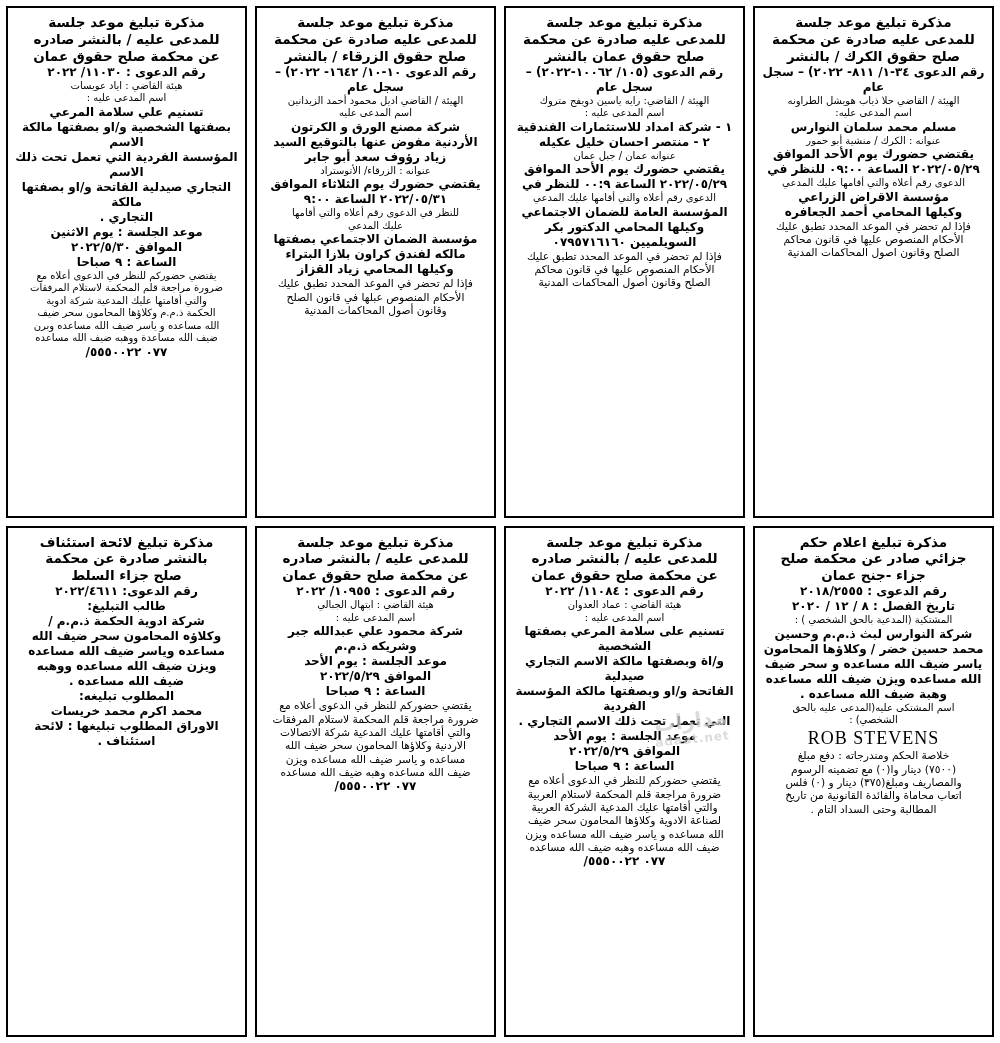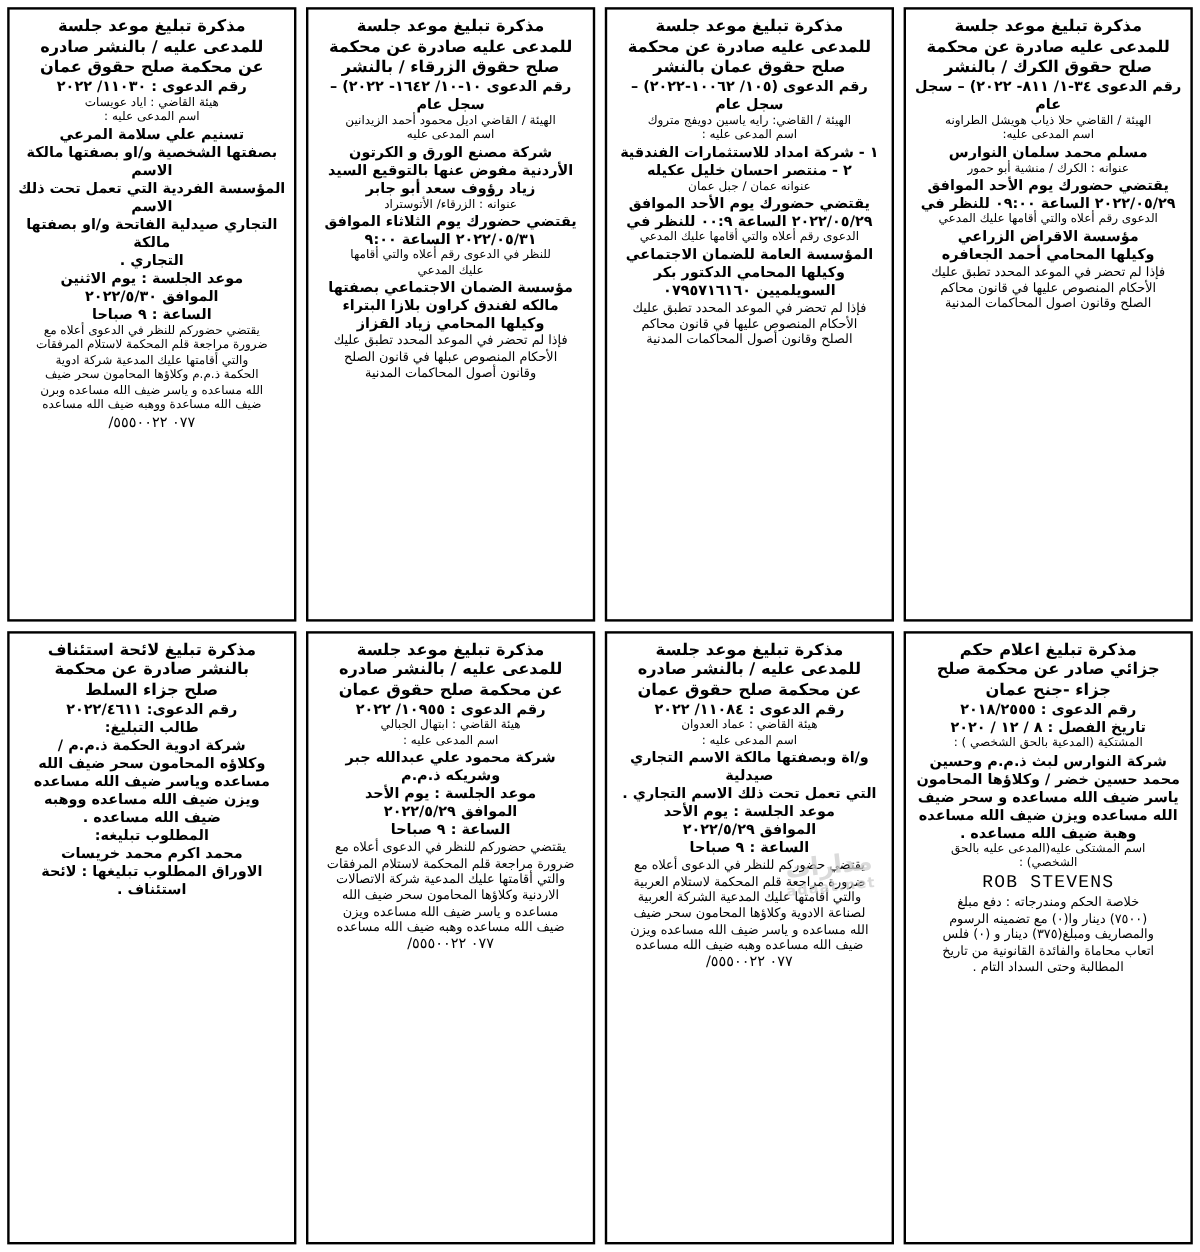--- a/index.html
+++ b/index.html
@@ -56,27 +56,27 @@
     font-size: 12px;
   }
   .t-norm {
     font-size: 10px;
   }
   .t-small {
     font-size: 10.7px;
     text-align: center;
   }
   .t-phone {
-    font-weight: normal;
+    font-weight: bold;
     font-size: 12px;
     letter-spacing: 0.5px;
   }
   .t-latin {
-    font-family: Liberation Mono, monospace;
-    font-size: 15px;
+    font-family: Liberation Serif, serif;
+    font-size: 18px;
     letter-spacing: 1px;
     direction: ltr;
   }
   .watermark {
     position: absolute;
     top: 36%;
     right: 6%;
     font-size: 21px;
     color: #cfcfcf;
     font-weight: bold;
@@ -209,21 +209,23 @@
       <div class="watermark">
         <span>مدارات</span>
         <small>adaat.net</small>
       </div>
     <span class="ln t-head">مذكرة تبليغ موعد جلسة</span>
         <span class="ln t-head">للمدعى عليه / بالنشر صادره</span>
         <span class="ln t-head">عن محكمة صلح حقوق عمان</span>
         <span class="ln t-bold">رقم الدعوى : ١١٠٨٤/ ٢٠٢٢</span>
         <span class="ln t-norm">هيئة القاضي : عماد العدوان</span>
         <span class="ln t-norm">اسم المدعى عليه :</span>
+        <span class="ln t-bold">تسنيم على سلامة المرعي بصفتها الشخصية</span>
         <span class="ln t-bold">و/اة وبصفتها مالكة الاسم التجاري صيدلية</span>
+        <span class="ln t-bold">الفاتحة و/او وبصفتها مالكة المؤسسة الفردية</span>
         <span class="ln t-bold">التي تعمل تحت ذلك الاسم التجاري .</span>
         <span class="ln t-bold">موعد الجلسة : يوم الأحد</span>
         <span class="ln t-bold">الموافق ٢٠٢٢/٥/٢٩</span>
         <span class="ln t-bold">الساعة : ٩ صباحا</span>
         <span class="ln t-small">يقتضي حضوركم للنظر في الدعوى أعلاه مع</span>
         <span class="ln t-small">ضرورة مراجعة قلم المحكمة لاستلام العربية</span>
         <span class="ln t-small">والتي أقامتها عليك المدعية الشركة العربية</span>
         <span class="ln t-small">لصناعة الادوية  وكلاؤها المحامون سحر ضيف</span>
         <span class="ln t-small">الله مساعده و ياسر ضيف الله مساعده ويزن</span>
         <span class="ln t-small">ضيف الله مساعده وهبه ضيف الله مساعده</span>

